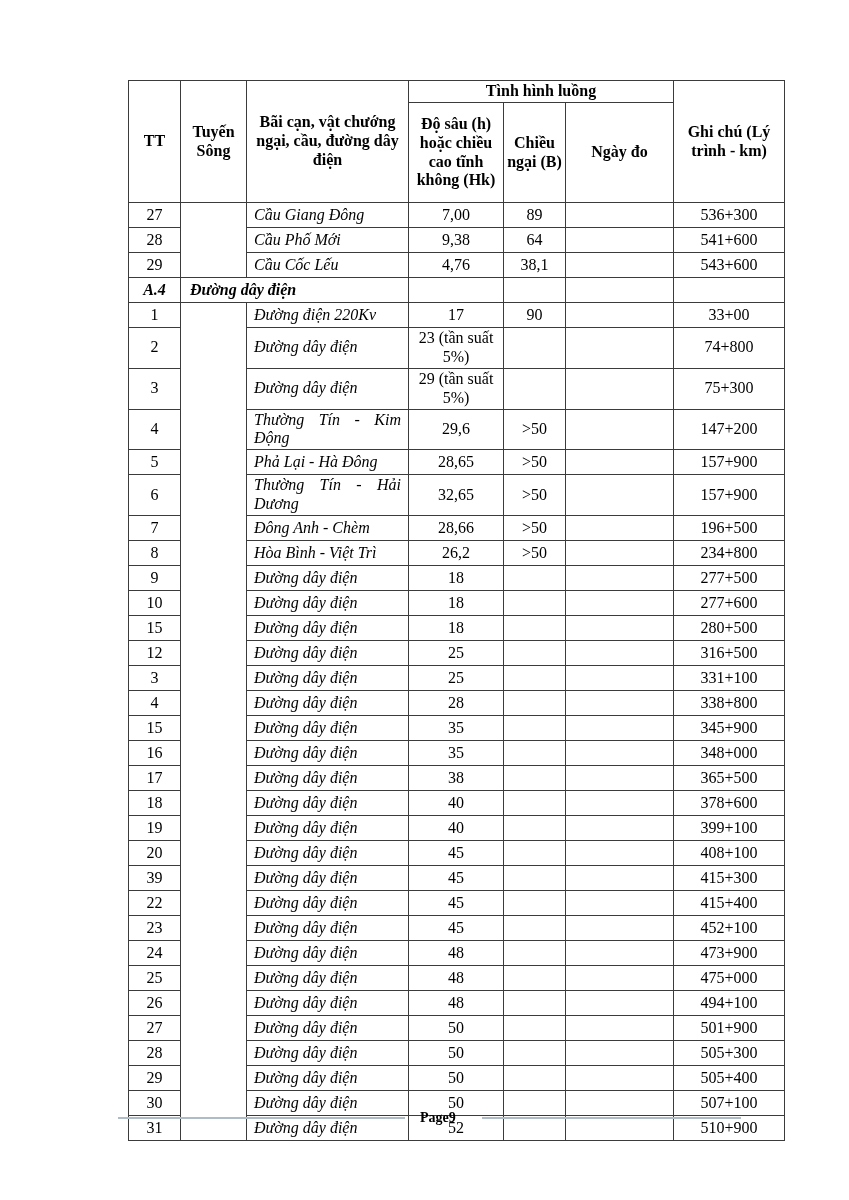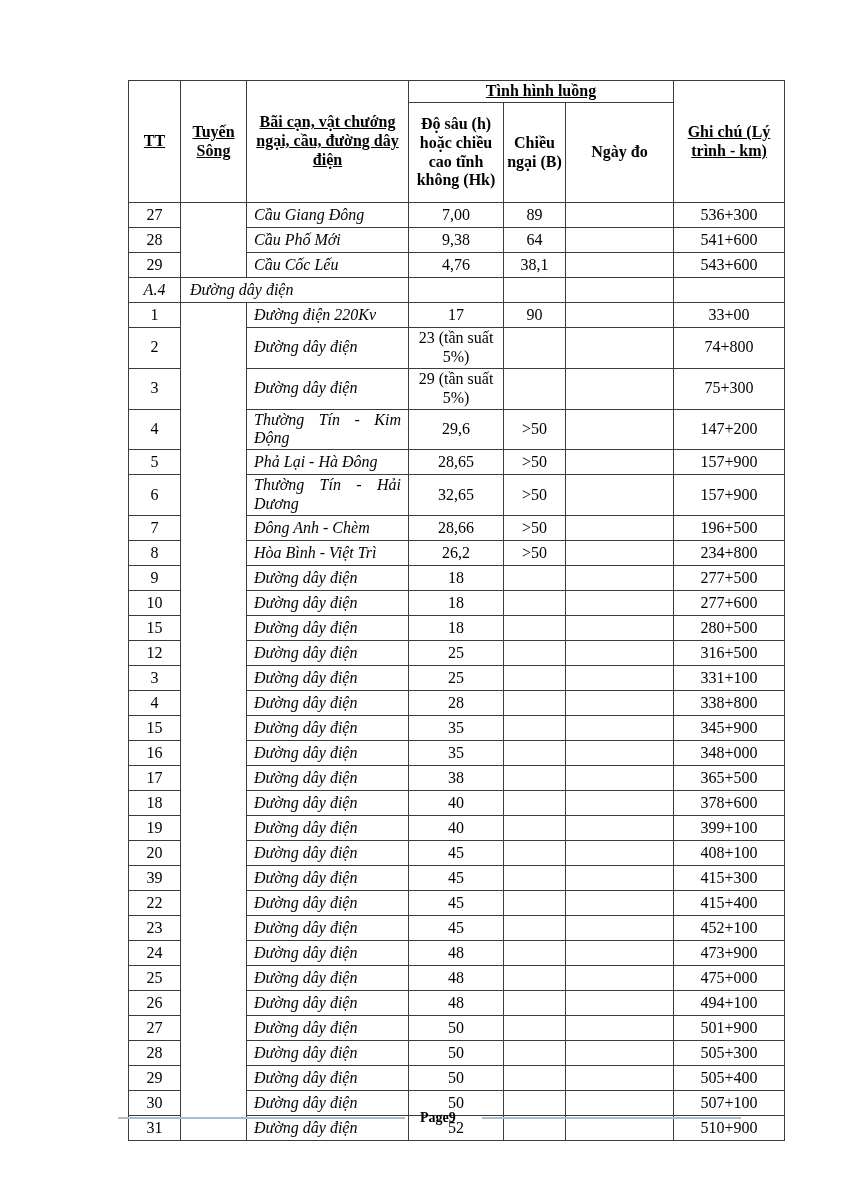--- a/index.html
+++ b/index.html
@@ -32,36 +32,35 @@
     text-align: center;
     padding: 1px 3px;
     overflow: hidden;
   }
   .doc-table th {
     font-weight: bold;
   }
   .doc-table thead tr.hdr-top th {
     height: 21px;
     padding: 0 3px;
-    text-decoration: underline;
   }
   .doc-table thead tr.hdr-sub th {
     height: 97px;
   }
   .doc-table tbody td {
     height: 22px;
   }
   td.cell-name {
     text-align: justify;
     text-align-last: left;
     padding: 1px 7px;
     font-style: italic;
   }
   tr.section-row td {
-    font-weight: normal;
+    font-weight: bold;
     font-style: italic;
   }
   td.cell-section-title {
     text-align: left;
     padding-left: 9px;
   }
   .footer {
     position: absolute;
     left: 118px;
     top: 1110px;

